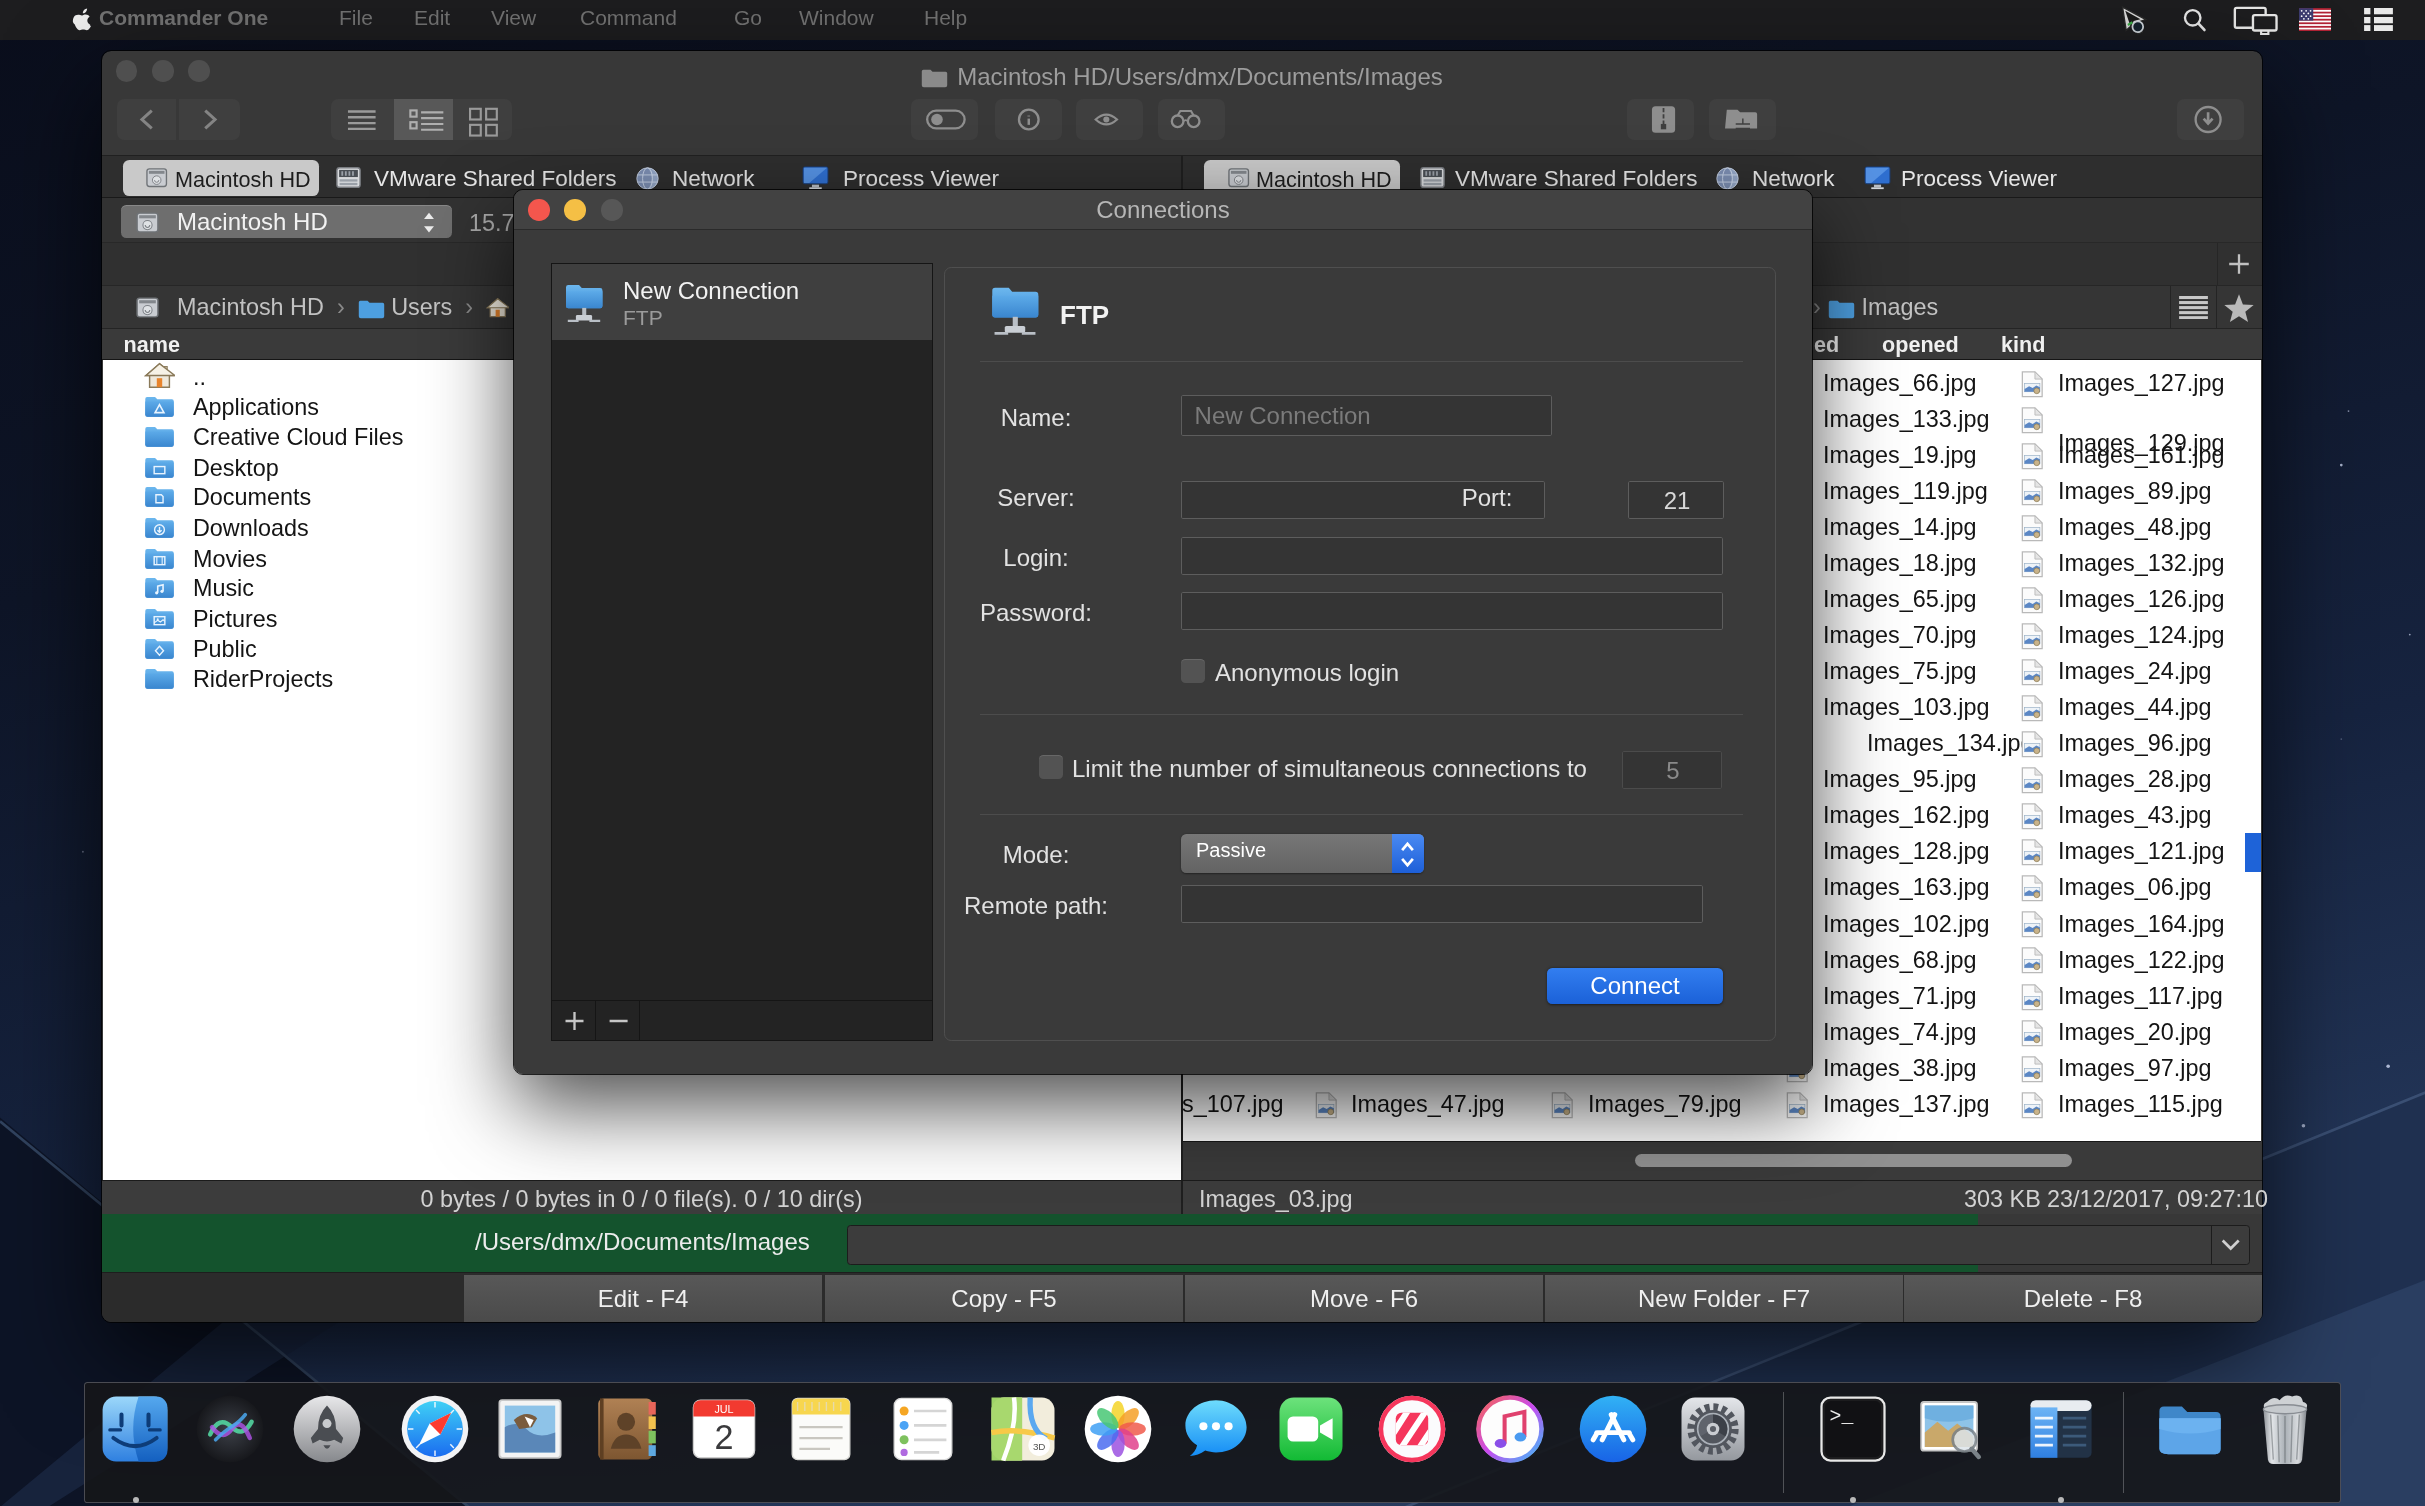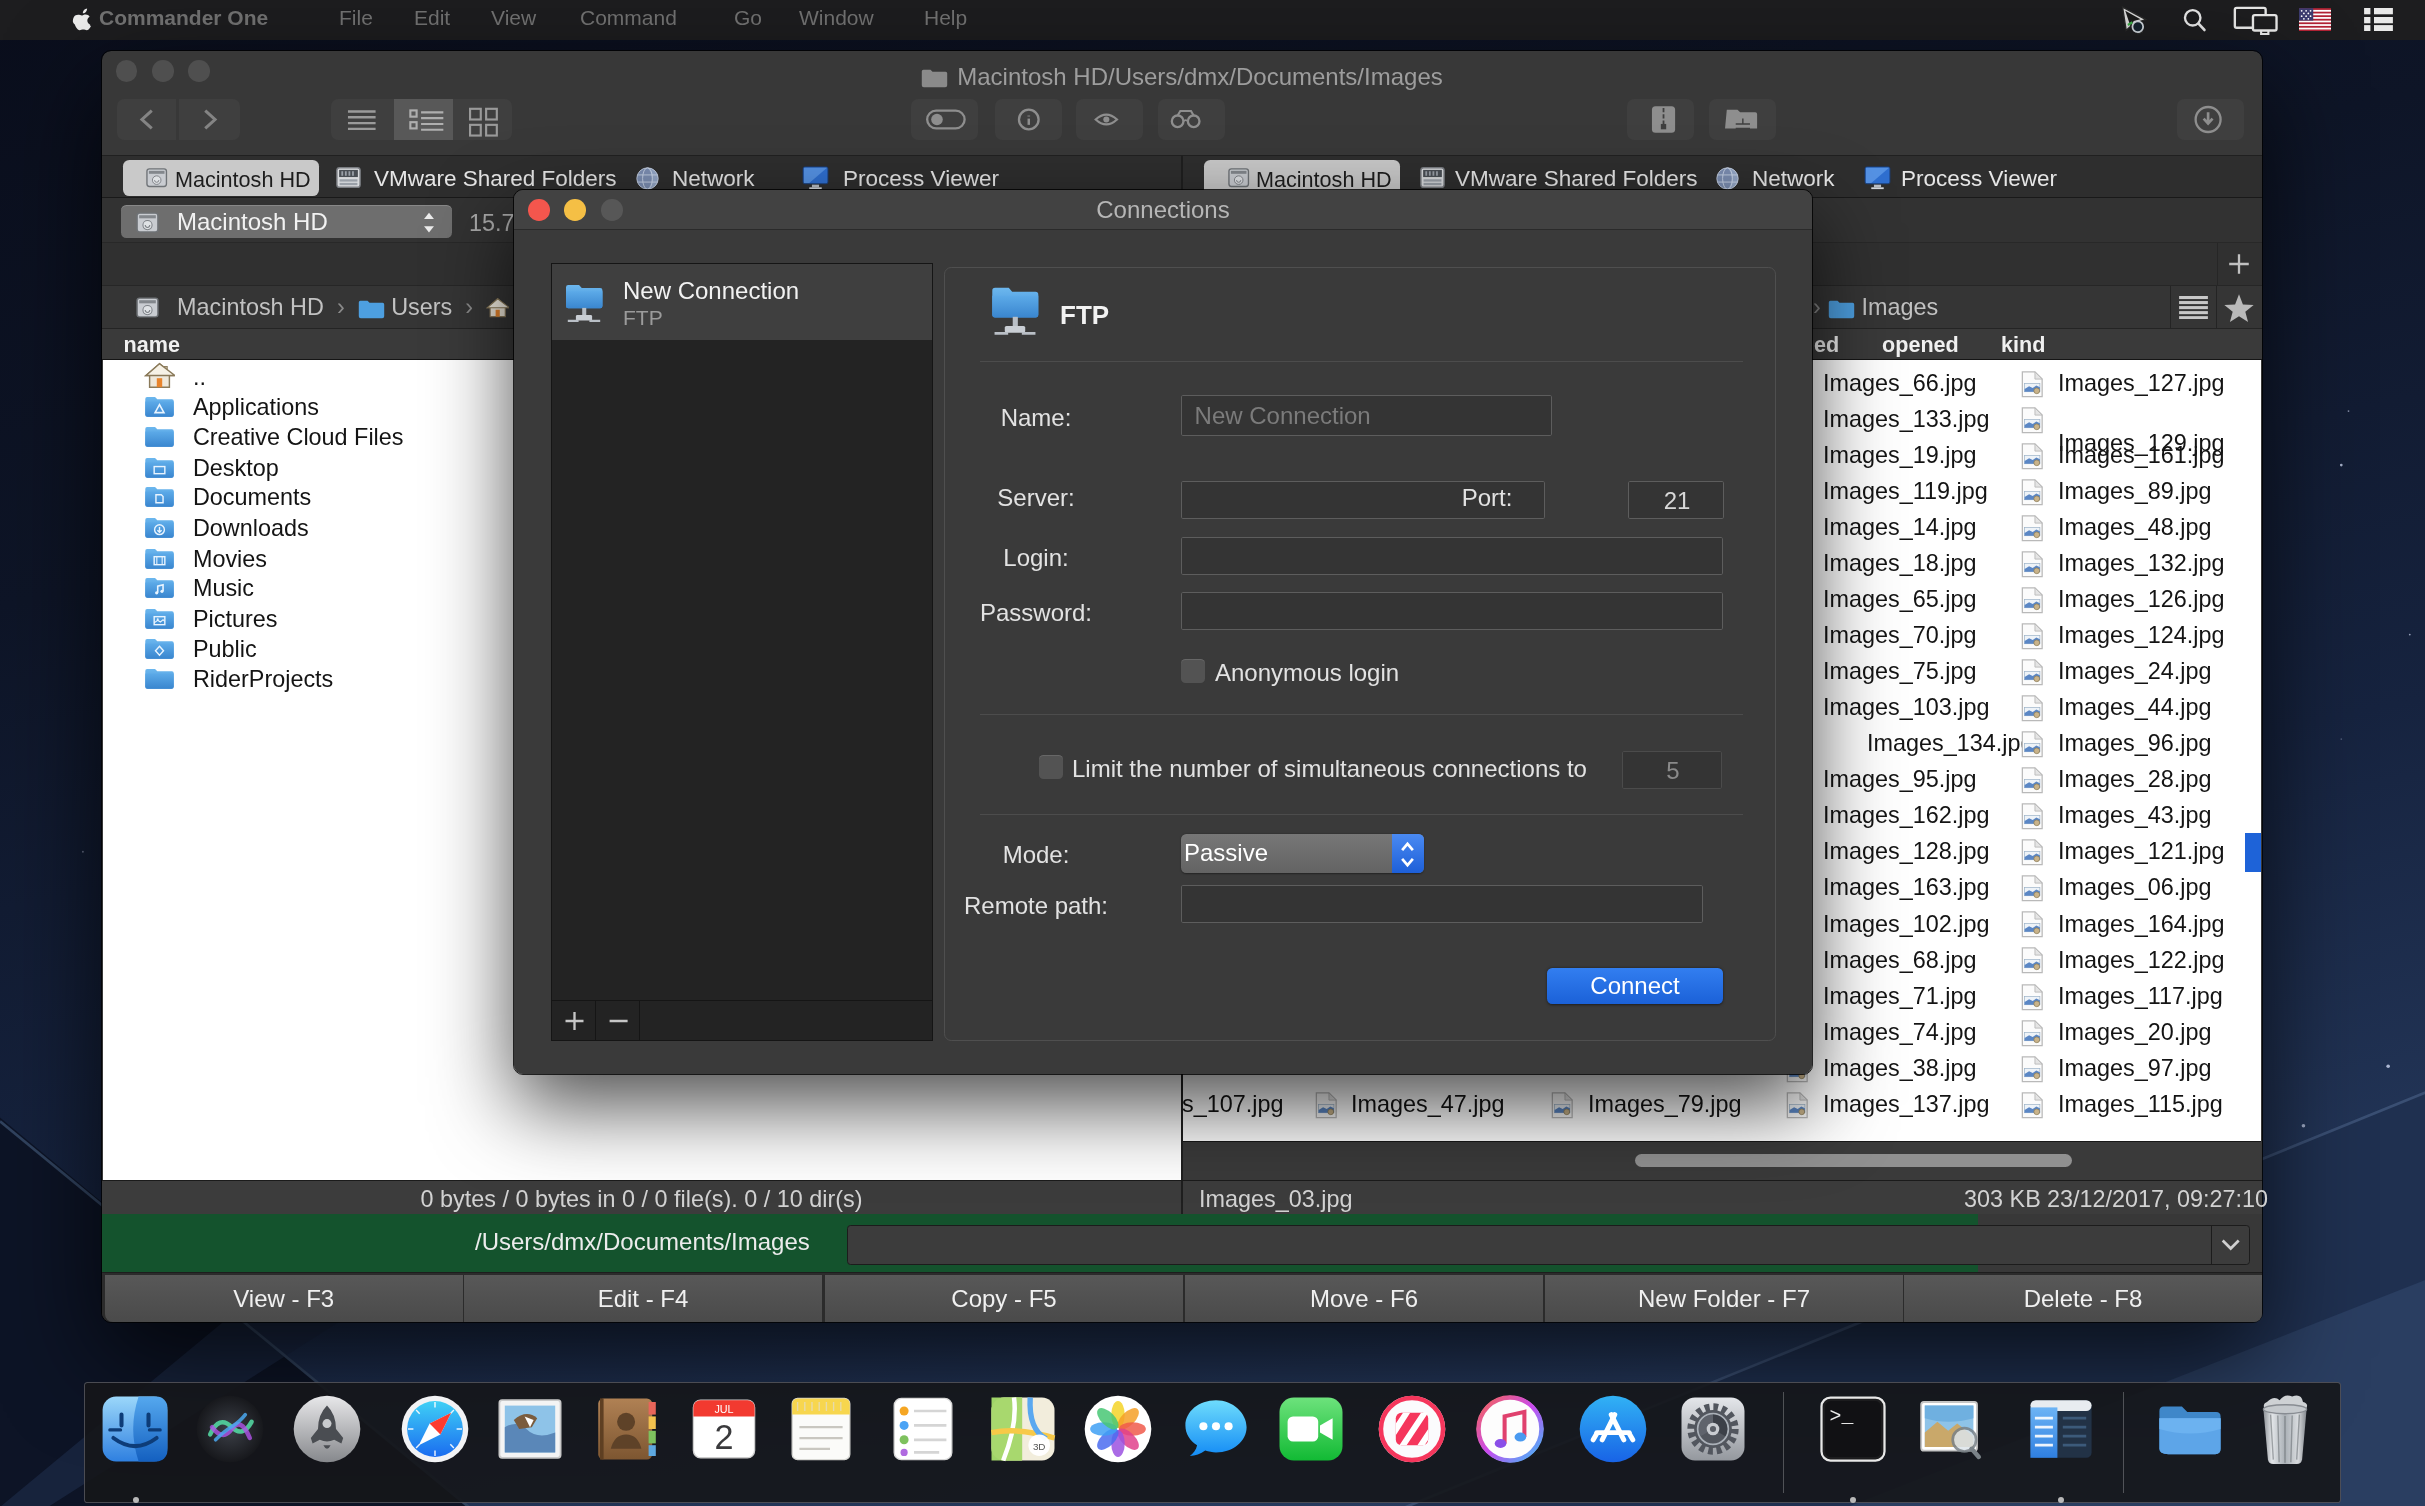--- a/index.html
+++ b/index.html
@@ -852,21 +852,20 @@
 <div class="pathbar">
 <div class="t" style="left:373px;top:14.4px;color:#ececec;font-size:24px">/Users/dmx/Documents/Images</div>
 <div class="abs" style="left:745px;top:10.8px;width:1403px;height:40px;background:#3c3c3c;border:0.9px solid #1c1c1c;border-radius:3.6px">
 <div class="abs" style="left:1363px;top:0;width:38px;height:38px;border-left:0.9px solid #1c1c1c"></div>
 <svg class="abs" style="left:1371px;top:10.8px" width="23.4" height="16" viewBox="0 0 26 18">
           <path d="M4 4 l9 9 9 -9" fill="none" stroke="#d0d0d0" stroke-width="3"></path>
         </svg>
 </div>
     </div>
 <div class="fkeybar">
-      <div class="fkey" style="left:2.7px;width:358px;border-radius:0 0 0 8px;">View - F3</div>
       <div class="fkey" style="left:362px;width:358px;">Edit - F4</div>
       <div class="fkey" style="left:723px;width:358px;">Copy - F5</div>
       <div class="fkey" style="left:1083px;width:358px;">Move - F6</div>
       <div class="fkey" style="left:1443px;width:358px;">New Folder - F7</div>
       <div class="fkey" style="left:1802px;width:358px;border-radius:0 0 8px 0;">Delete - F8</div>
     </div>
   </div>
 <div id="dlg">
     <div class="bar">
       <div class="light" style="left:14.4px;background:#f4564d"></div>
@@ -942,21 +941,21 @@
     <div class="t" style="left:701px;top:469px;color:#e2e2e2;font-size:24px">Anonymous login</div>
     <div class="abs" style="left:466px;top:524px;width:763px;height:0.9px;background:#4c4c4c"></div>
     <div class="cb" style="left:525px;top:565px"></div>
     <div class="t" style="left:558px;top:565px;color:#e2e2e2;font-size:24px">Limit the number of simultaneous connections to</div>
     <div class="inp" style="left:1108px;top:561px;width:100px;height:38px;border-color:#4b4b4b">
       <div class="t" style="left:0;top:4.5px;width:100px;text-align:center;color:#8a8a8a;font-size:24px">5</div>
     </div>
     <div class="abs" style="left:466px;top:624px;width:763px;height:0.9px;background:#4c4c4c"></div>
     <div class="lbl" style="left:387px;top:651px">Mode:</div>
     <div class="abs" style="left:667px;top:644px;width:243px;height:39px;border-radius:5.4px;background:linear-gradient(#777,#636363);box-shadow:0 0.9px 1.8px rgba(0,0,0,.4)">
-<div class="t" style="left:3px;top:5.4px;color:#fff;font-size:24px">Passive</div>
+<div class="t" style="left:15px;top:5.4px;color:#fff;font-size:20px">Passive</div>
 <div class="abs" style="left:211px;top:0;width:32px;height:39px;background:linear-gradient(#4a8af2,#1d5fd8);border-radius:0 5.4px 5.4px 0"></div>
 <svg class="abs" style="left:214px;top:4.5px" width="25" height="31" viewBox="0 0 28 34">
         <path d="M8 12 l6 -7 6 7" fill="none" stroke="#fff" stroke-width="3"></path>
         <path d="M8 22 l6 7 6 -7" fill="none" stroke="#fff" stroke-width="3"></path>
       </svg>
 </div>
     <div class="lbl" style="left:387px;top:702px">Remote path:</div>
     <div class="inp" style="left:667px;top:695px;width:522px;height:38px"></div>
     <div class="abs" style="left:1033px;top:778px;width:176px;height:36px;border-radius:5.4px;background:linear-gradient(#327ef0,#1b61d8);box-shadow:0 0.9px 2.7px rgba(0,0,0,.5)">
 <div class="t" style="left:0;top:3.6px;width:176px;text-align:center;color:#fff;font-size:24px">Connect</div>

